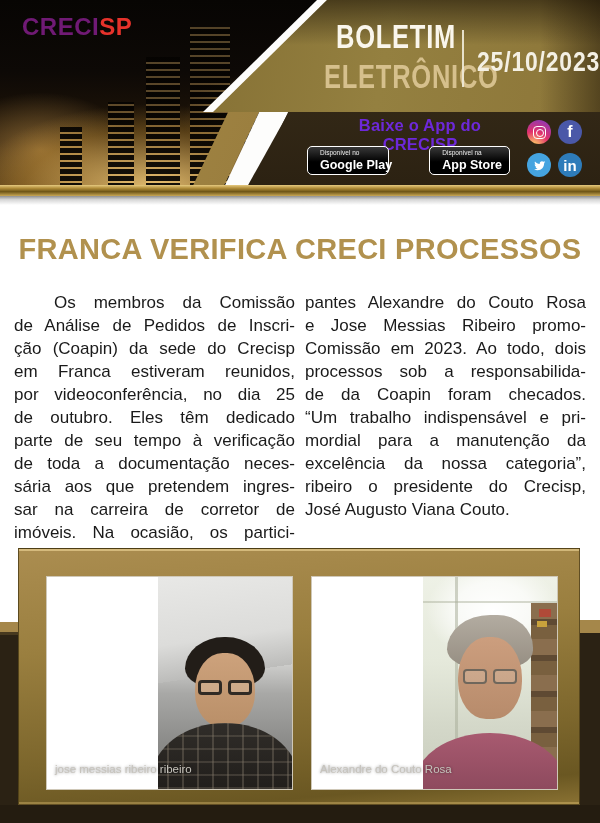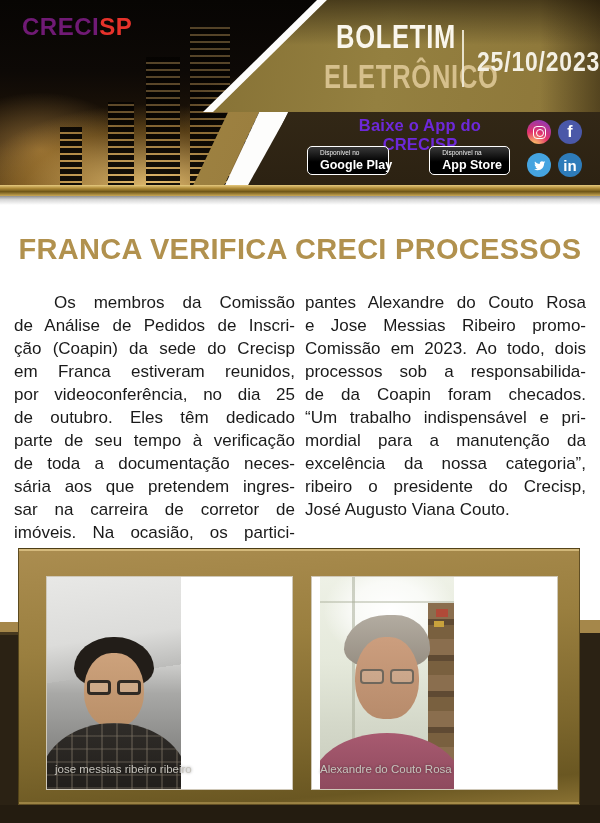--- a/index.html
+++ b/index.html
@@ -86,21 +86,21 @@
   .back-right{position:absolute;left:580px;top:620px;width:20px;height:203px;
     background:linear-gradient(180deg,#a5874a 0 13px,#2b2214 13px 100%);}
   .back-bottom{position:absolute;left:0;top:805px;width:600px;height:18px;background:#241c10;}
 
   
   .panel{position:absolute;left:18px;top:548px;width:562px;height:257px;box-sizing:border-box;
     background:linear-gradient(175deg,#ab8d50 0%,#9a7f3f 35%,#7c662c 72%,#6a5722 90%,#8a7233 100%);
     border:1px solid rgba(58,46,14,.65);
     box-shadow:inset 0 2px 0 rgba(255,232,170,.5), inset 0 -2px 0 rgba(255,220,140,.3);}
   .frame{position:absolute;top:27px;width:247px;height:214px;background:#fff;
-         border:1px solid #cfc8b8;box-sizing:border-box;display:flex;justify-content:flex-start;}
+         border:1px solid #cfc8b8;box-sizing:border-box;display:flex;justify-content:flex-end;}
   .f-left{left:27px;} .f-right{left:292px;padding-left:8px;}
   .vid{position:relative;width:134px;height:100%;overflow:hidden;}
   .cap{position:absolute;left:8px;bottom:14px;font-size:11.5px;color:#c6c3bc;
        text-shadow:0 0 3px rgba(0,0,0,.45);white-space:nowrap;z-index:5;}
 
   
   .v1{background:linear-gradient(172deg,#e8e8e6 0%,#dcdcda 30%,#bcbcba 46%,#95959300 46%),
        linear-gradient(180deg,#e6e6e4 0%,#d6d6d4 38%,#a8a8a6 55%,#8b8b89 78%,#7c7c7a 100%);}
   .v1 .hair{position:absolute;left:50%;top:60px;transform:translateX(-50%);width:80px;height:52px;
     background:#221d18;border-radius:50% 50% 45% 45% / 62% 62% 40% 40%;}

